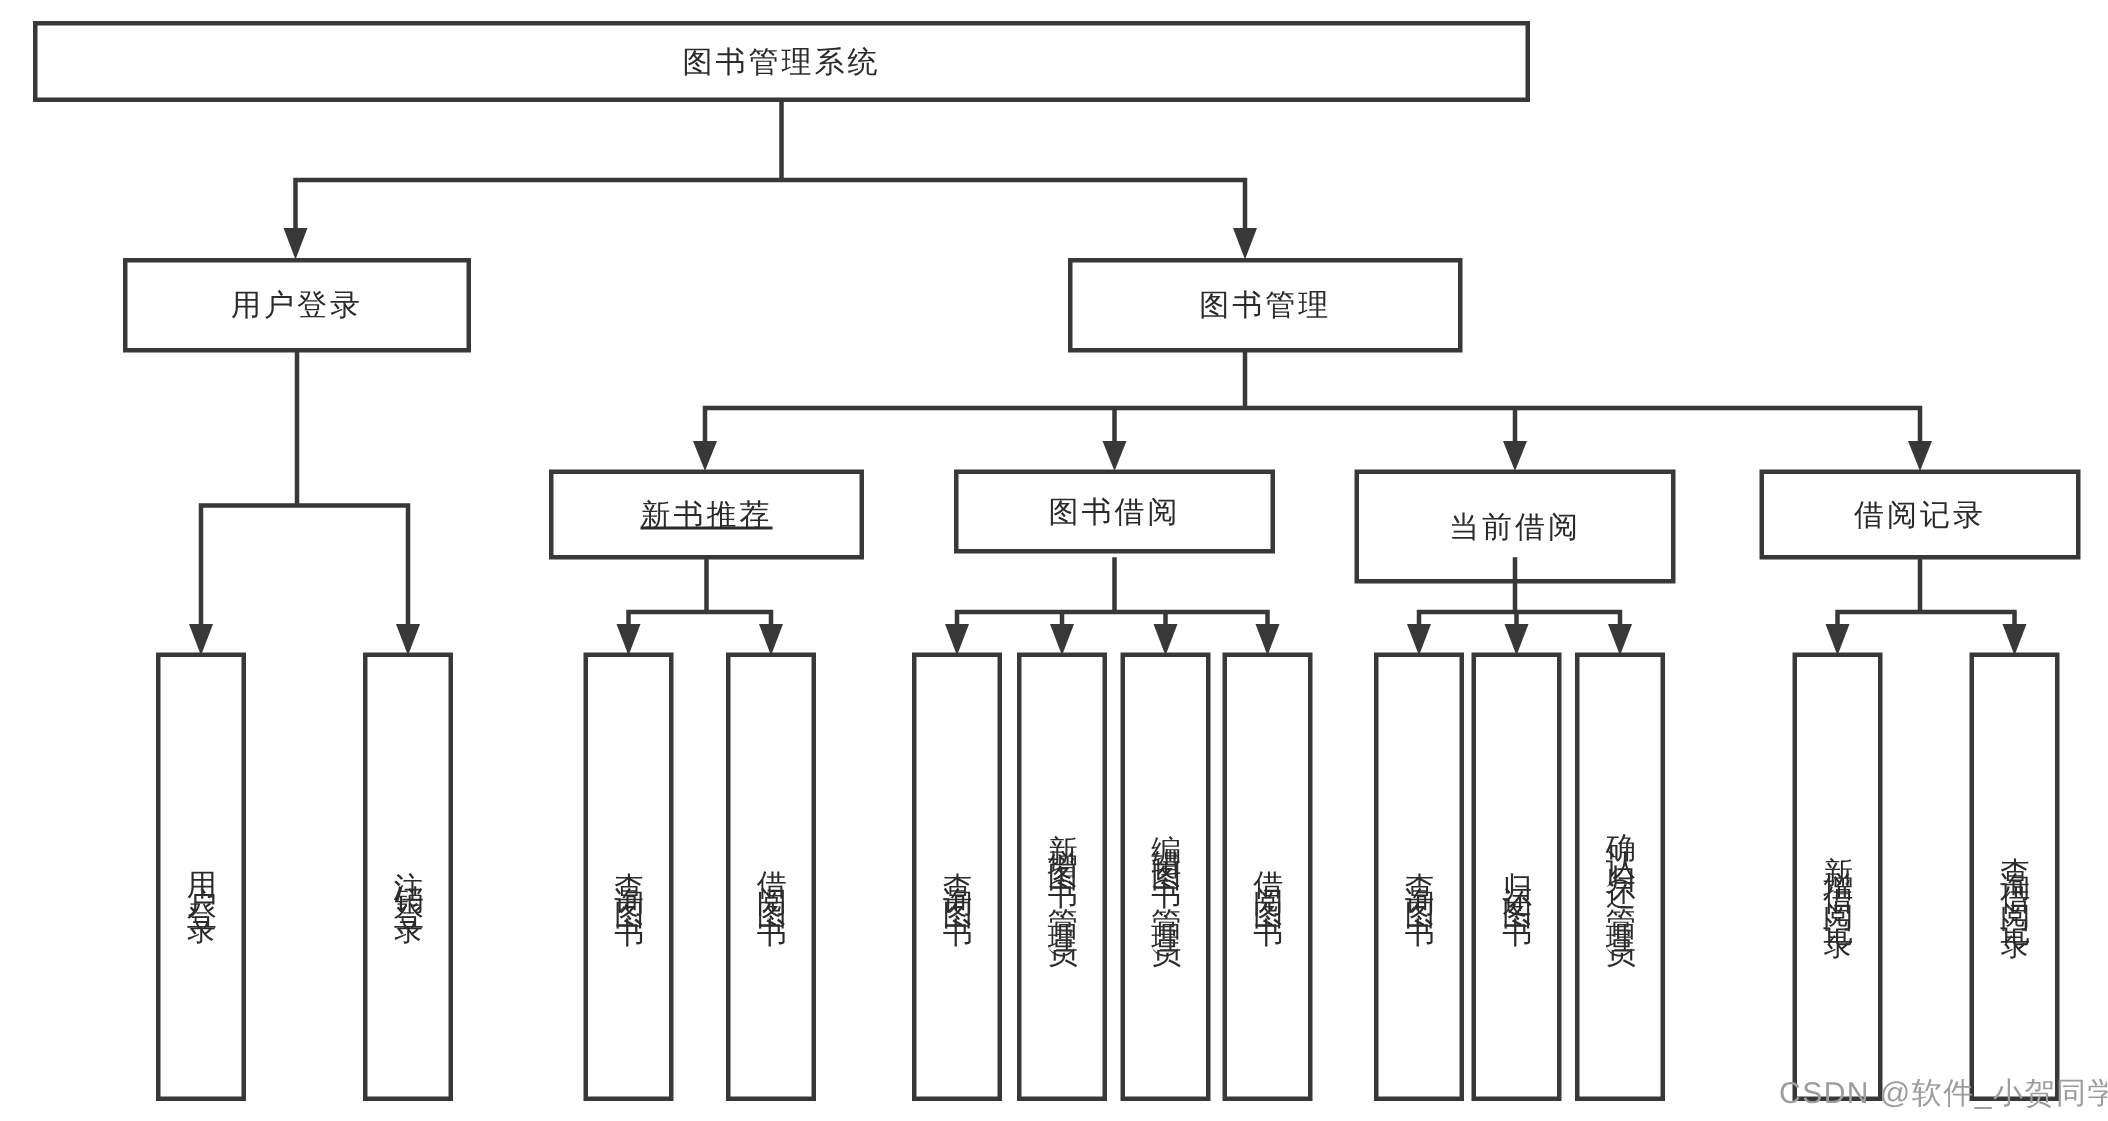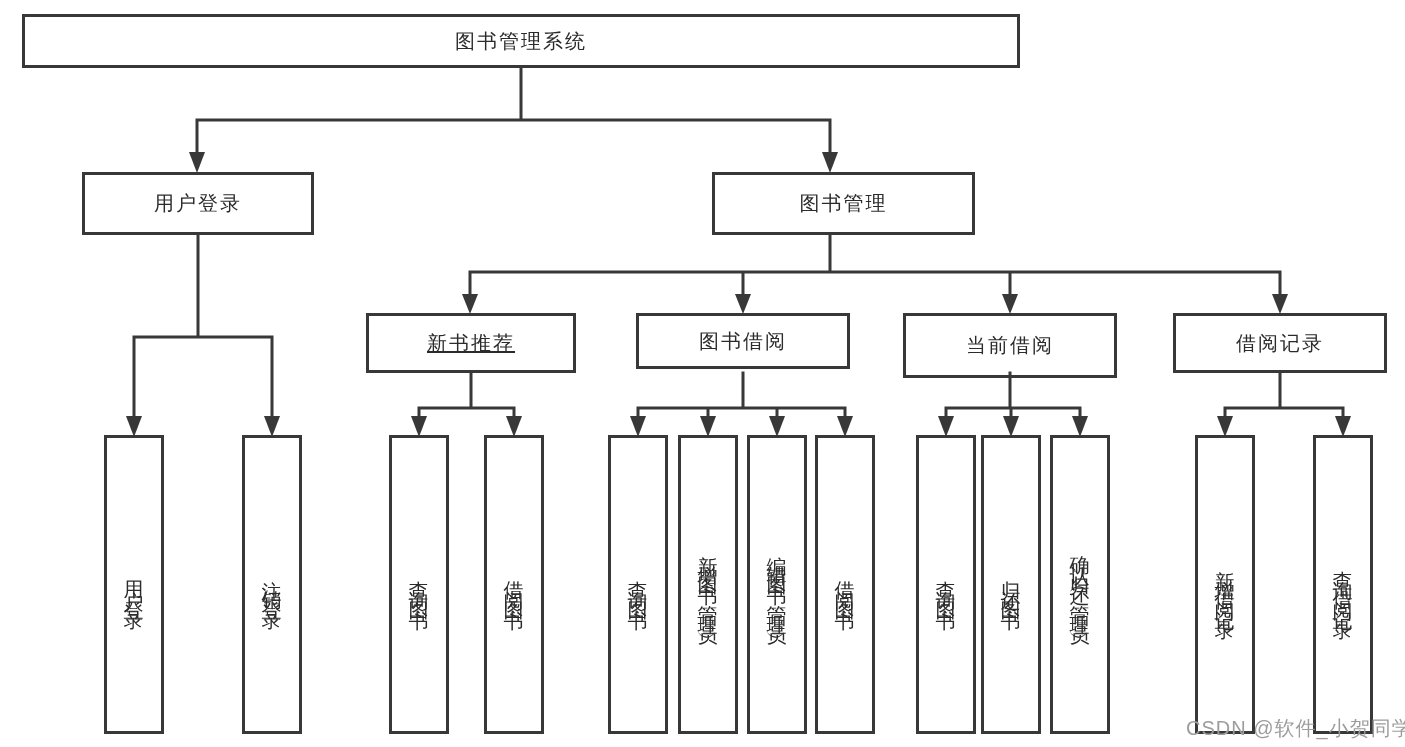--- a/index.html
+++ b/index.html
@@ -105,21 +105,21 @@
     </g>
   </svg>
 
   <div class="box" style="left:22px; top:14px; width:998px; height:54px;">图书管理系统</div>
 
   <div class="box" style="left:82px; top:172px; width:232px; height:63px;">用户登录</div>
   <div class="box" style="left:712px; top:172px; width:263px; height:63px;">图书管理</div>
 
   <div class="box" style="left:366px; top:313px; width:210px; height:60px;text-decoration:underline;">新书推荐</div>
   <div class="box" style="left:636px; top:313px; width:214px; height:56px;">图书借阅</div>
-  <div class="box" style="left:903px; top:313px; width:214px; height:65px;">当前借阅</div>
+  <div class="box" style="left:903px; top:313px; width:214px; height:76px;">当前借阅</div>
   <div class="box" style="left:1173px; top:313px; width:214px; height:60px;">借阅记录</div>
 
   <div class="vbox" style="left:104px; top:435px; width:60px; height:299px;">
     <span class="vtext">用户登录</span>
   </div>
   <div class="vbox" style="left:242px; top:435px; width:60px; height:299px;">
     <span class="vtext">注销登录</span>
   </div>
 
   <div class="vbox" style="left:389px; top:435px; width:60px; height:299px;">

